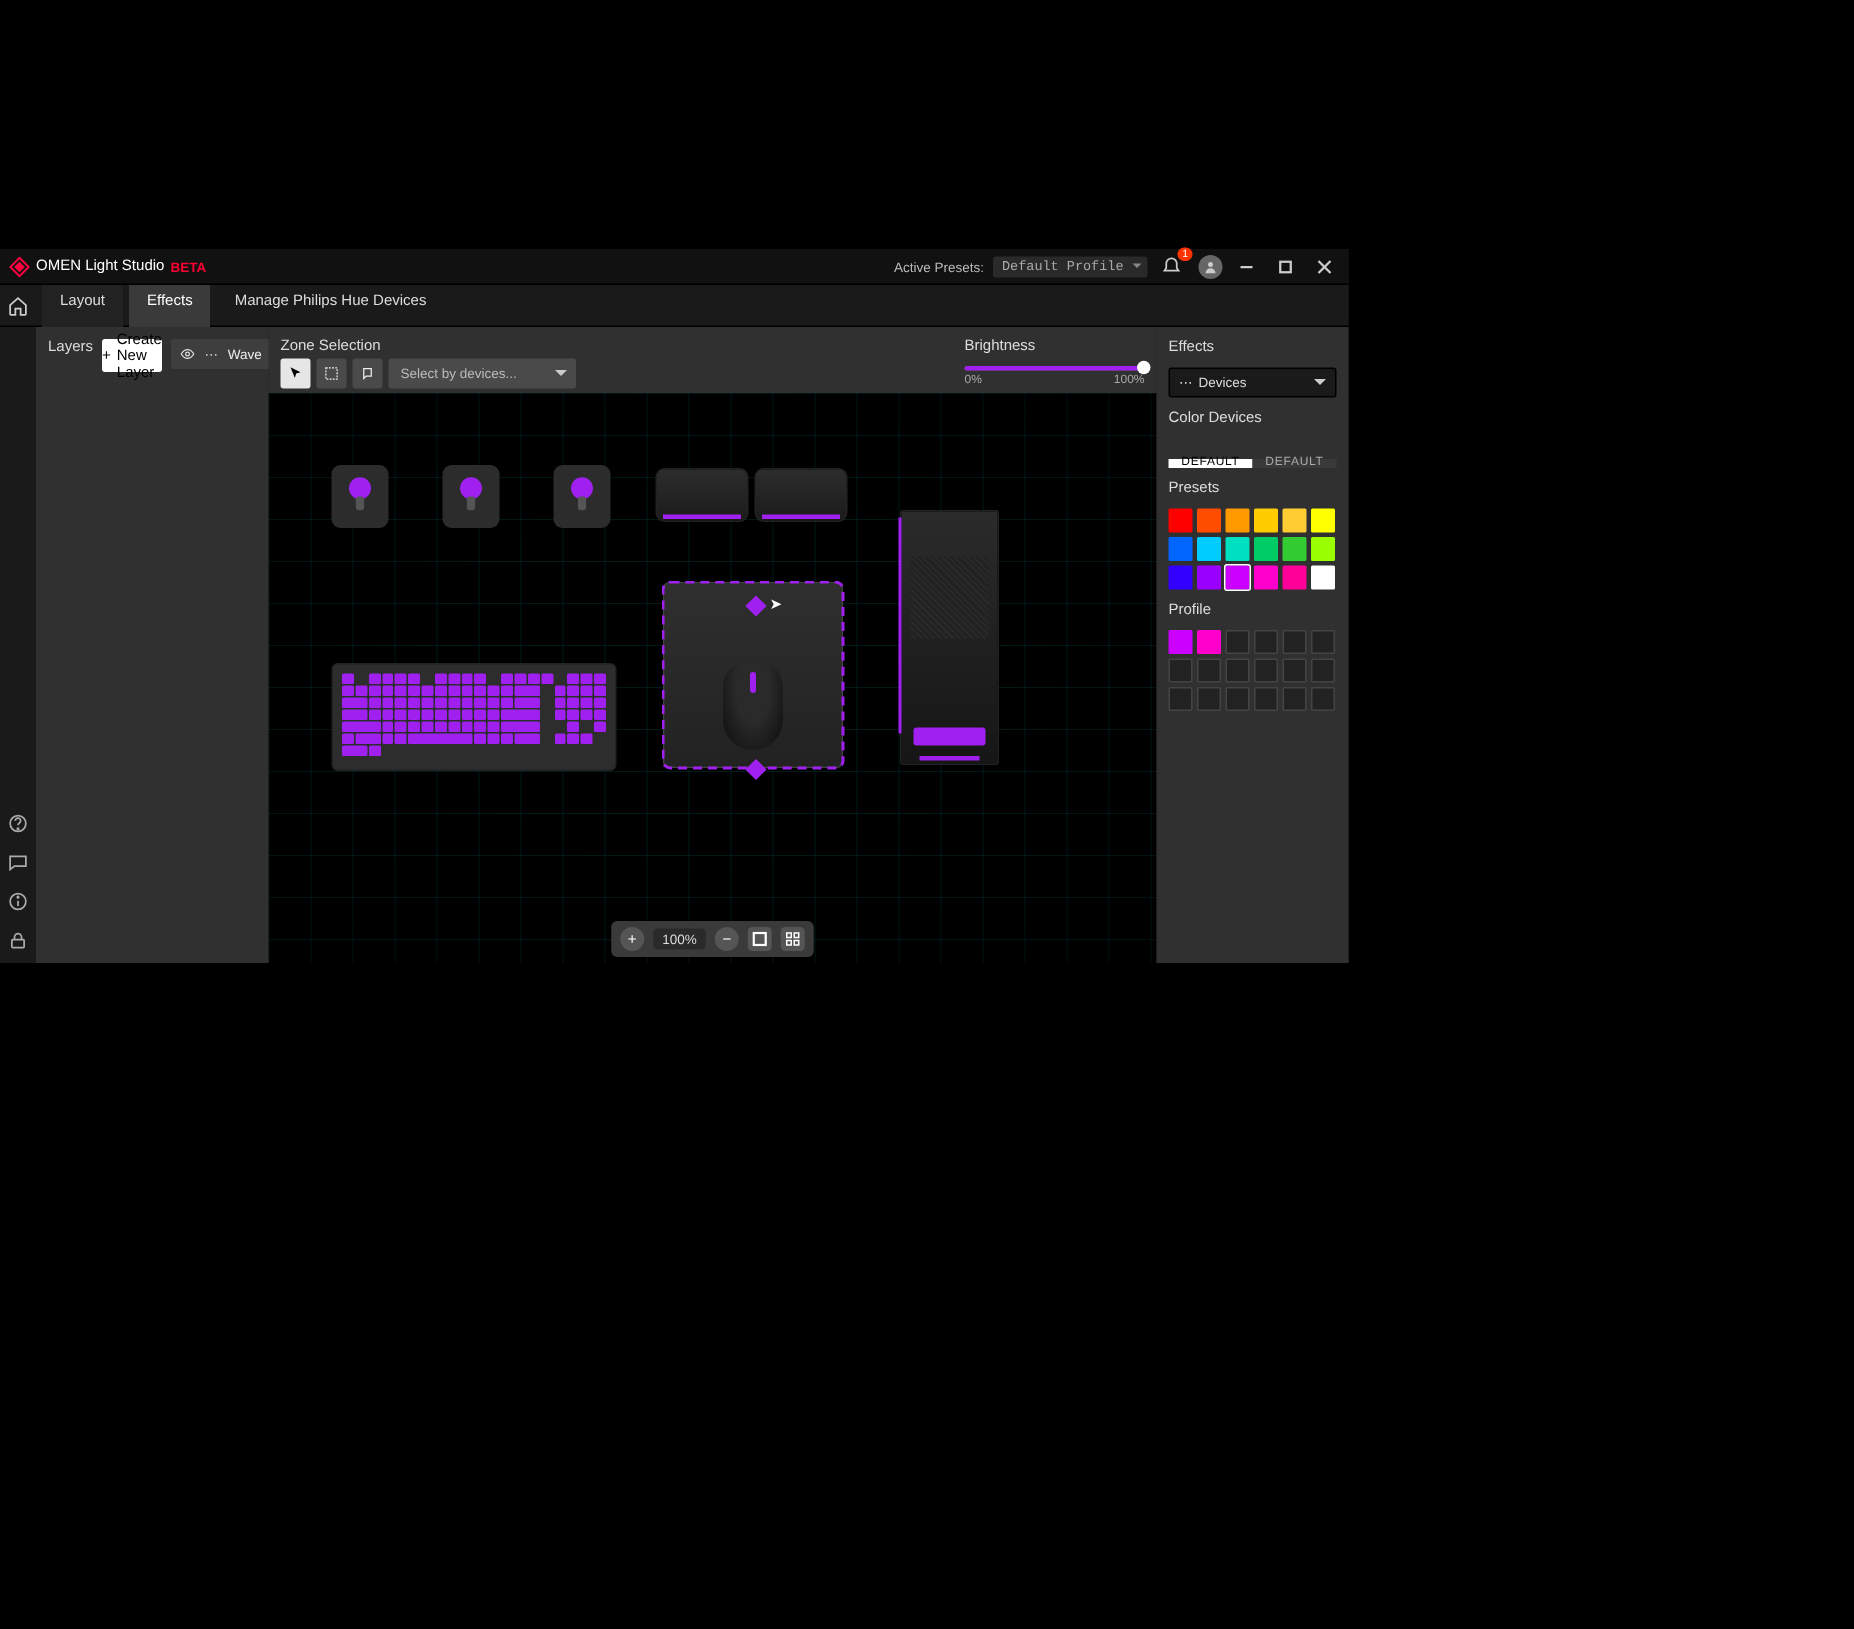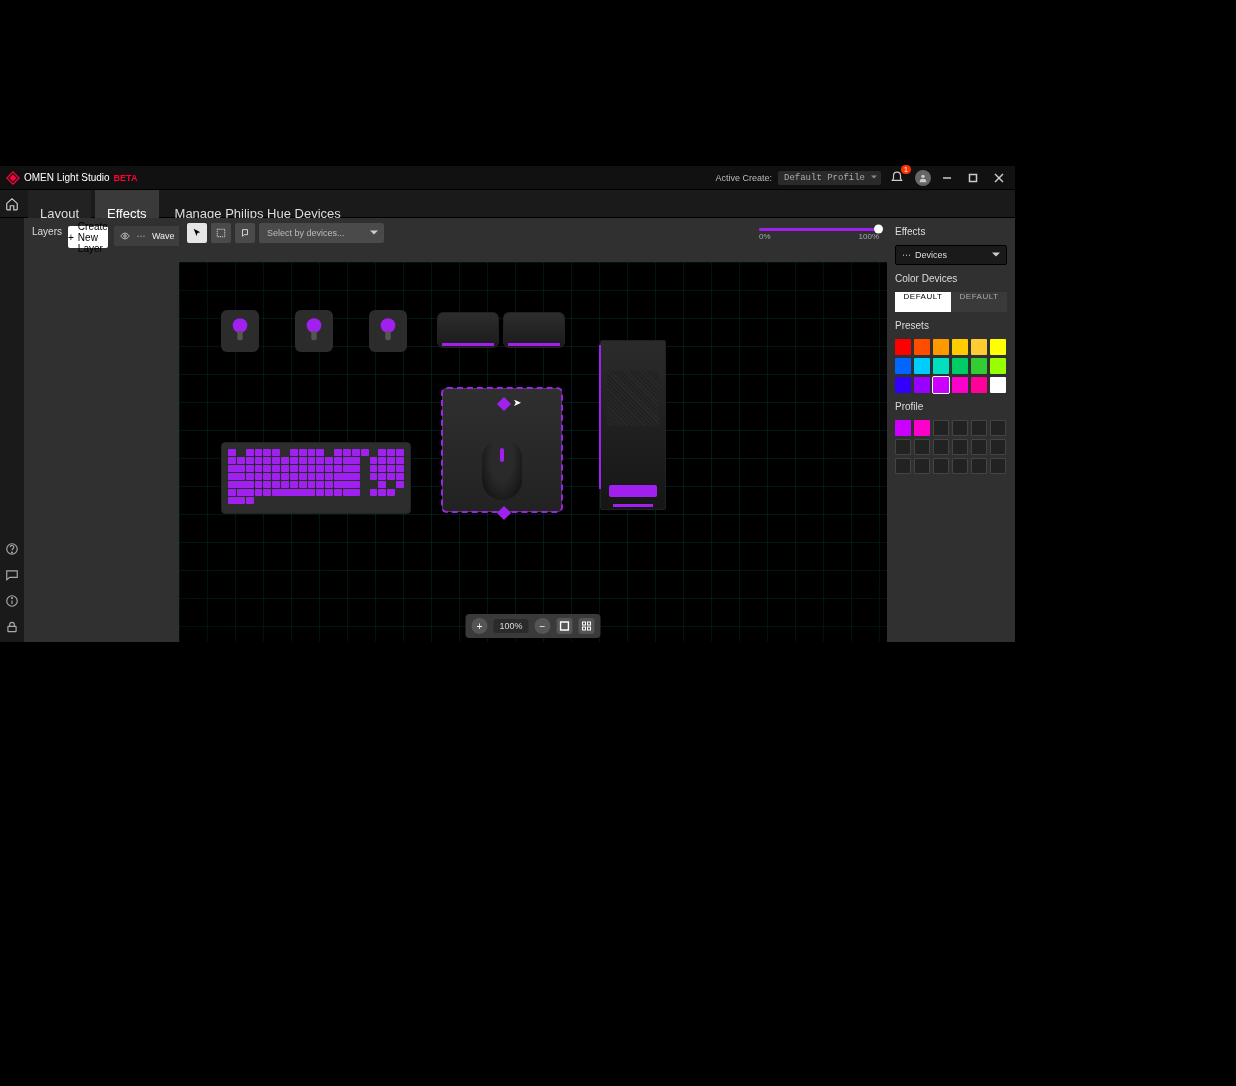--- a/index.html
+++ b/index.html
@@ -1,19 +1,19 @@
 <!DOCTYPE html>
 <html><head>
 <meta charset="utf-8">
 <style>
   * { box-sizing: border-box; margin: 0; padding: 0; }
   html, body { background:#000; width:1236px; height:1086px; font-family: "Segoe UI", Arial, sans-serif; color:#ccc; overflow:hidden; }
   .page { width:1236px; height:1086px; background:#000; }
   .app-window {
-    position:absolute; left:0; top:166px; width:1015px; height:476px;
+    position:absolute; left:0; top:166px; width:899px; height:476px;
     background:#1a1a1a; display:flex; flex-direction:column; font-size:10px;
   }
   
   .titlebar {
     height:24px; background:#111; display:flex; align-items:center; padding:0 6px;
     border-bottom:1px solid #000;
   }
   .titlebar .logo {
     width:14px;height:14px;margin-right:4px;display:flex;align-items:center;justify-content:center;
   }
@@ -43,21 +43,21 @@
   }
   
   .tabbar {
     height:28px; background:#1a1a1a; display:flex; align-items:stretch; padding-left:0px;
     border-bottom:1px solid #000;
   }
   .home-btn {
     width:24px; display:flex; align-items:center; justify-content:center; color:#ccc;
   }
   .tab {
-    display:flex; align-items:flex-start; padding:16px 12px; font-size:13px; color:#ddd;
+    display:flex; align-items:flex-end; padding:16px 12px; font-size:10px; color:#ddd;
     background:#222; margin-left:4px; cursor:pointer;
   }
   .tab.active { background:#3a3a3a; color:#fff; }
   
   .body { flex:1; display:flex; min-height:0; }
   
   .rail {
     width:24px; background:#1a1a1a; display:flex; flex-direction:column; align-items:center;
     justify-content:flex-end; padding-bottom:8px; gap:12px;
   }
@@ -166,21 +166,21 @@
   .effects-panel {
     width:128px; background:#303030; padding:8px; display:flex; flex-direction:column; gap:8px;
     overflow:hidden;
   }
   .effect-select{
     height:20px;background:#1a1a1a;border:1px solid #000;border-radius:2px;
     display:flex;align-items:center;padding:0 18px 0 6px;position:relative;font-size:9px;color:#ddd;gap:4px;
   }
   .effect-select::after{content:"";position:absolute;right:6px;top:50%;transform:translateY(-30%);border:4px solid transparent;border-top-color:#ccc;}
   .seg{display:flex;height:20px;}
-  .seg .segbtn{flex:1;display:flex;align-items:flex-start;justify-content:center;font-size:8px;cursor:pointer;letter-spacing:.5px;}
+  .seg .segbtn{flex:1;display:flex;align-items:flex-end;justify-content:center;font-size:8px;cursor:pointer;letter-spacing:.5px;margin-top:14px;}
   .seg .segbtn.active{background:#fff;color:#000;}
   .seg .segbtn.inactive{background:#3a3a3a;color:#aaa;}
   .swatch-grid{display:grid;grid-template-columns:repeat(6, 16px);grid-auto-rows:16px;gap:3px;}
   .swatch{border-radius:1px;cursor:pointer;}
   .swatch.sel{outline:1px solid #fff;outline-offset:0;}
   .swatch.empty{background:#222;border:1px solid #444;}
 </style>
 </head>
 <body>
 <div class="page">
@@ -190,21 +190,21 @@
   <div class="titlebar">
     <div class="logo">
       <svg viewBox="0 0 16 16">
             <polygon points="8,1 15,8 8,15 1,8" fill="none" stroke="#ff0040" stroke-width="1.5"></polygon>
             <polygon points="8,4 12,8 8,12 4,8" fill="#ff0040"></polygon>
           </svg>
     </div>
     <span class="title">OMEN Light Studio</span>
     <span class="beta">BETA</span>
     <div class="spacer"></div>
-    <span class="active-profile-label">Active Create:</span>
+    <span class="active-profile-label">Active Presets:</span>
     <div class="profile-select">
       <span>Default Profile</span>
     </div>
     <div class="icon-btn notif">
       <svg width="14" height="14" viewBox="0 0 24 24" fill="none" stroke="#ccc" stroke-width="2">
             <path d="M6 8a6 6 0 0112 0v5l2 3H4l2-3V8z"></path>
           </svg>
       <span class="badge">1</span>
     </div>
     <div class="avatar">
@@ -291,20 +291,26 @@
                 <circle cx="12" cy="12" r="3"></circle>
               </svg>
         </span>
         <span class="dots">⋯</span>
         <span>Wave</span>
       </div>
     </div>
 
     <div class="center">
       <div class="center-toolbar">
+        <div class="row1">
+          <span class="zone-label">Zone Selection</span>
+          <div class="brightness-area">
+            <div class="brightness-label">Brightness</div>
+          </div>
+        </div>
         <div class="row2">
           <div class="toolbtn light">
             <svg width="10" height="10" viewBox="0 0 24 24">
                   <path d="M4 2l16 8-7 2-2 7-7-17z" fill="#000"></path>
                 </svg>
           </div>
           <div class="toolbtn">
             <svg width="10" height="10" viewBox="0 0 24 24" fill="none" stroke="#eee" stroke-width="2" stroke-dasharray="3 2">
                   <rect x="3" y="3" width="18" height="18"></rect>
                 </svg>

